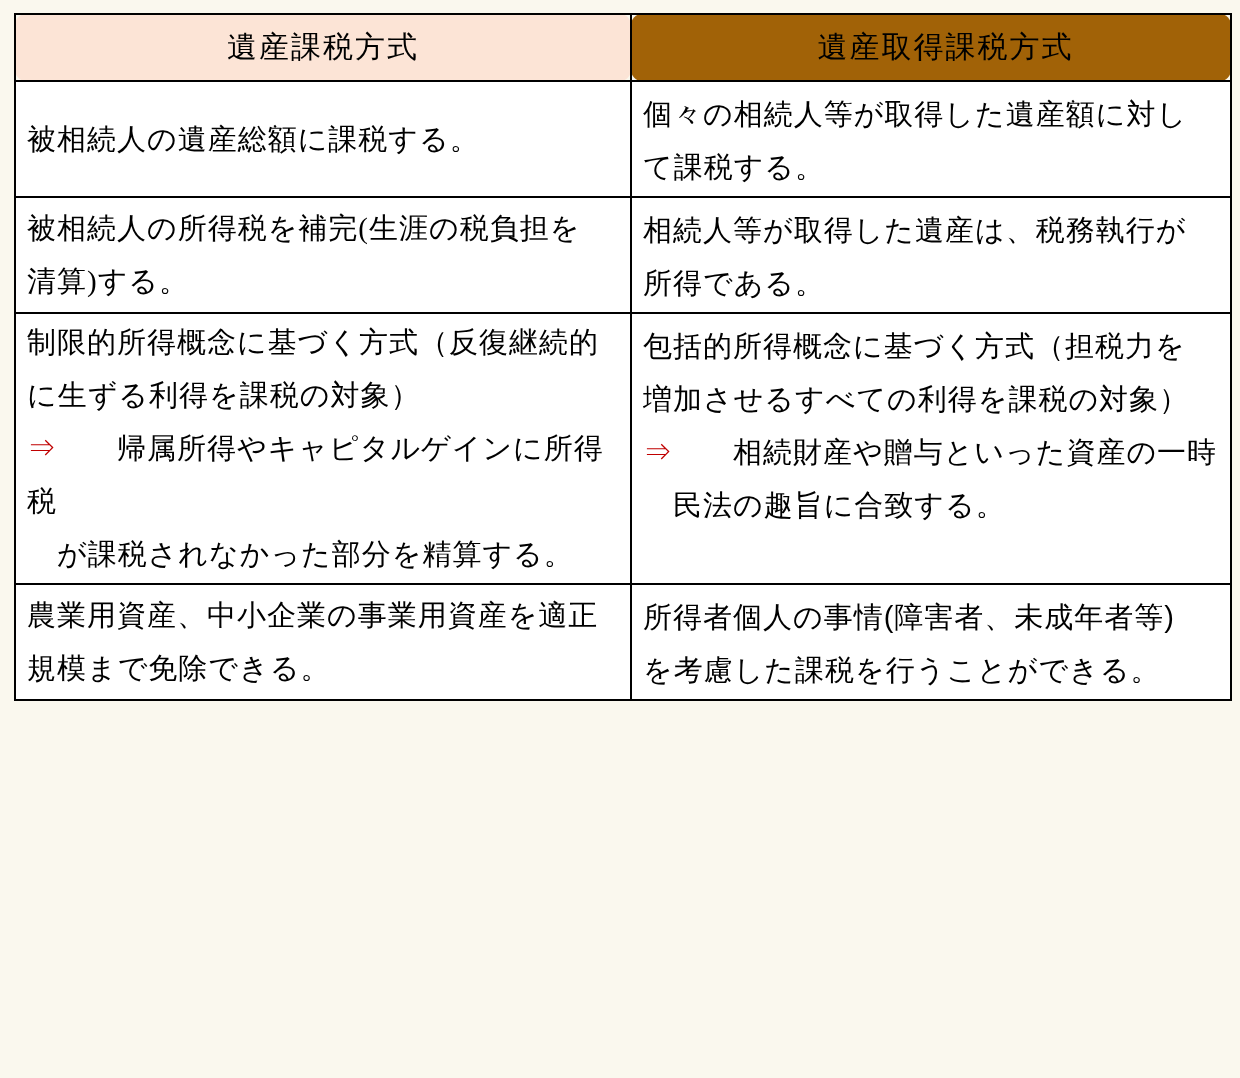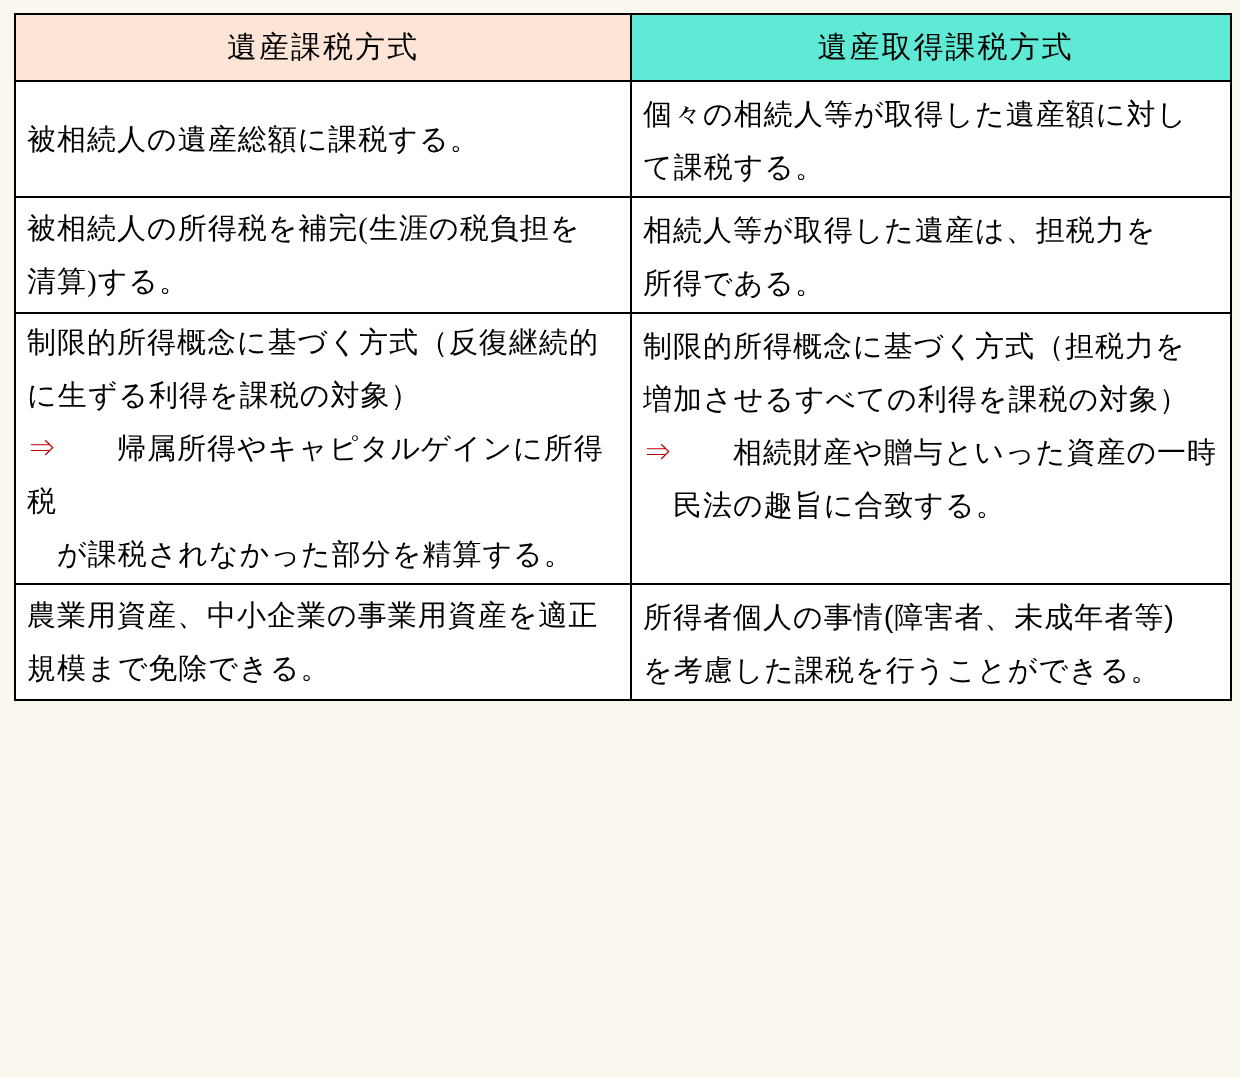--- a/index.html
+++ b/index.html
@@ -22,23 +22,24 @@
   col.c-l { width: 616px; }
   col.c-r { width: 600px; }
   th, td { border: 2px solid #000; }
   th {
     font-size: 30px;
     font-weight: 400;
     letter-spacing: 2px;
     text-align: center;
     height: 63px;
     vertical-align: middle;
+    border-radius: 11px;
   }
   th.h-l { background: #FCE4D6; }
-  th.h-r { background: #5eead4; padding-left: 30px; }
+  th.h-r { background: #a16207; padding-left: 30px; }
   td {
     background: #FFFFFF;
     font-size: 29px;
     line-height: 53px;
     letter-spacing: 1px;
     padding: 2px 8px 2px 11px;
     white-space: pre-line;
     text-align: left;
   }
   td.col-l { vertical-align: middle; margin-top: 29px; }
@@ -67,29 +68,29 @@
   </thead>
   <tbody>
     <tr class="r1">
         <td class="col-l">被相続人の遺産総額に課税する。</td>
         <td class="col-r">個々の相続人等が取得した遺産額に対し
 て課税する。</td>
       </tr>
     <tr class="r2">
         <td class="col-l">被相続人の所得税を補完(生涯の税負担を
 清算)する。</td>
-        <td class="col-r">相続人等が取得した遺産は、担税力を
+        <td class="col-r">相続人等が取得した遺産は、税務執行が
 所得である。</td>
       </tr>
     <tr class="r4">
         <td class="col-l"><span>制限的所得概念に基づく方式（反復継続的
 に生ずる利得を課税の対象）
 </span><span class="arrow">⇒</span><span>　　帰属所得やキャピタルゲインに所得税
 　が課税されなかった部分を精算する。</span></td>
-        <td class="col-r"><span>制限的所得概念に基づく方式（担税力を
+        <td class="col-r"><span>包括的所得概念に基づく方式（担税力を
 増加させるすべての利得を課税の対象）
 </span><span class="arrow">⇒</span><span>　　相続財産や贈与といった資産の一時
 　民法の趣旨に合致する。</span></td>
       </tr>
     <tr class="r6">
         <td class="col-l">農業用資産、中小企業の事業用資産を適正
 規模まで免除できる。</td>
         <td class="col-r">所得者個人の事情(障害者、未成年者等)
 を考慮した課税を行うことができる。</td>
       </tr>

